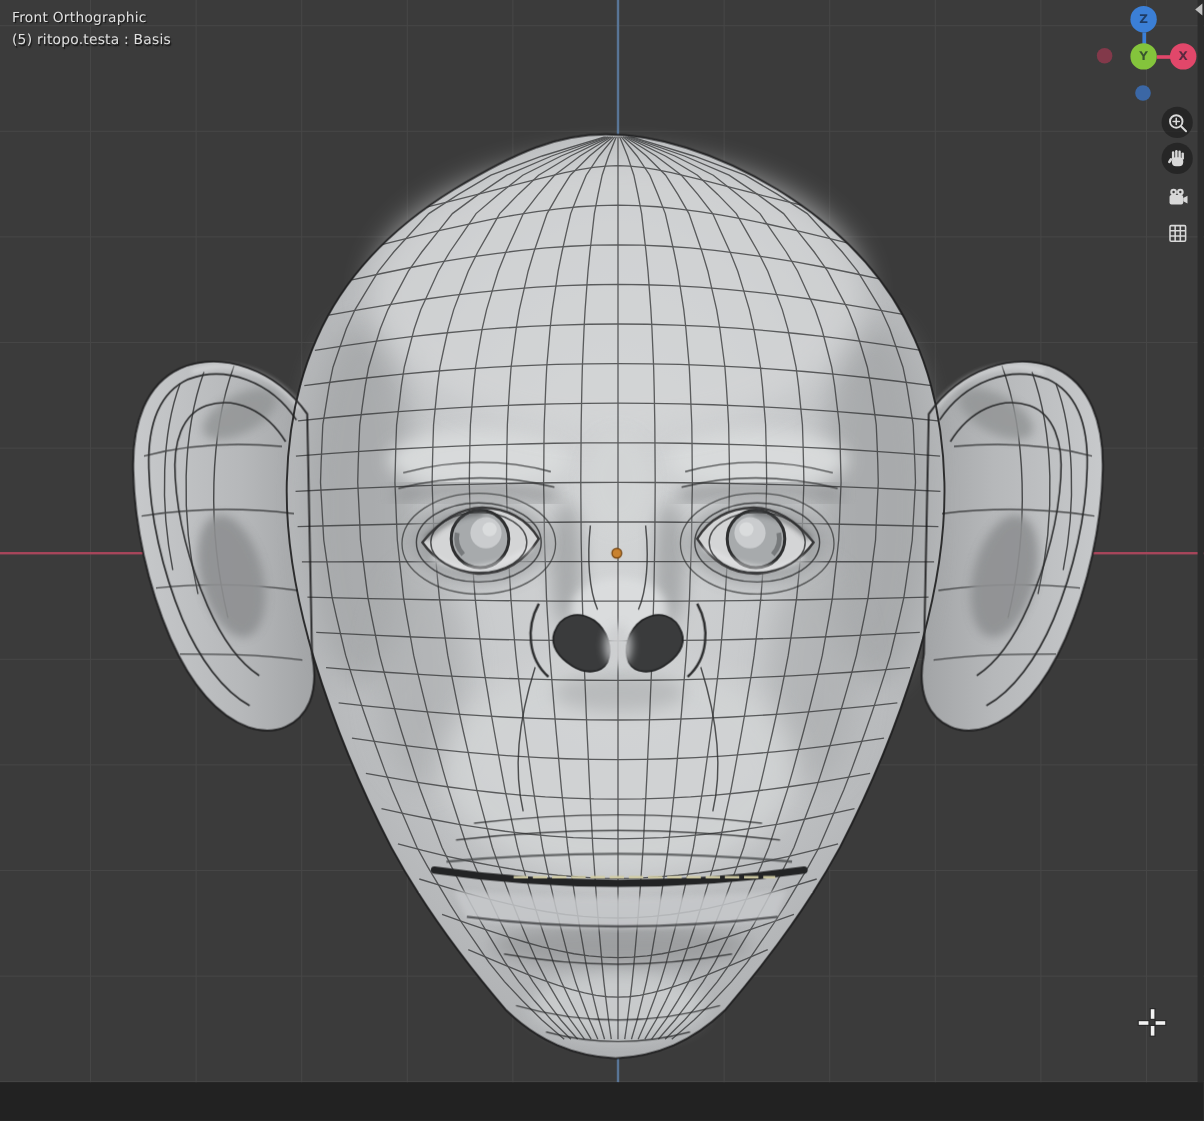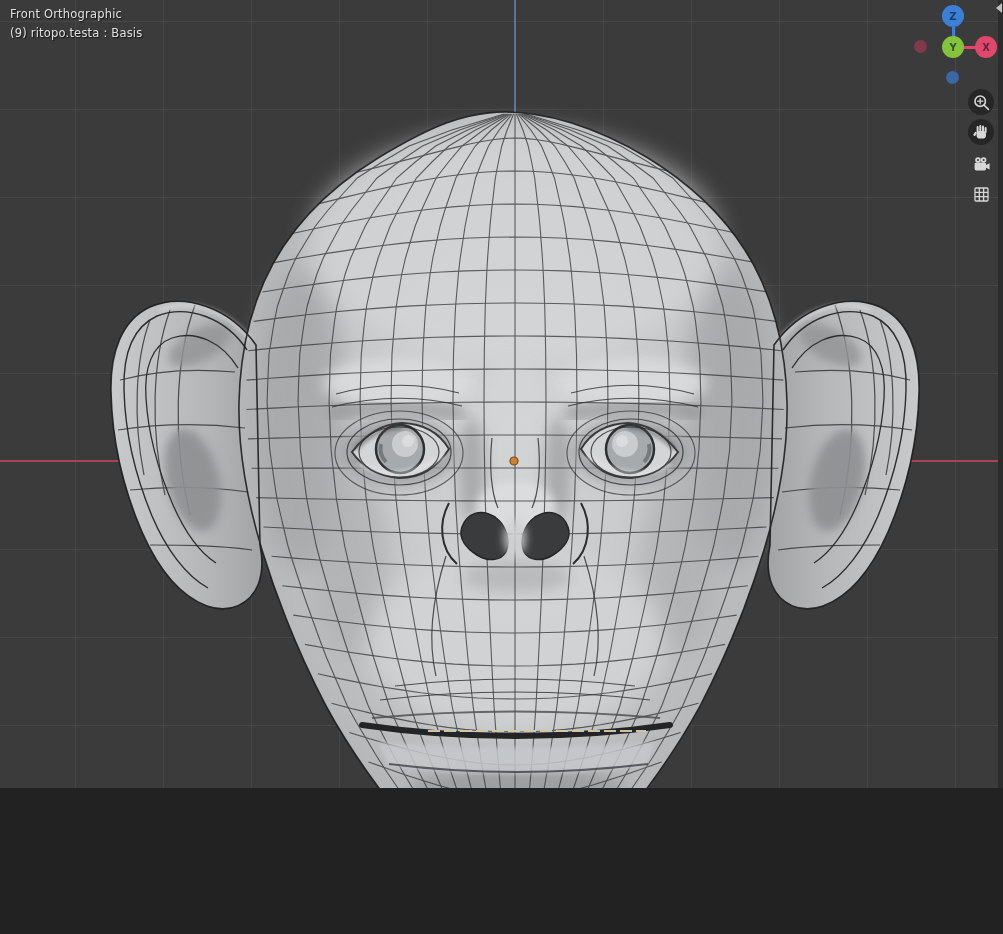--- a/index.html
+++ b/index.html
@@ -1,17 +1,17 @@
 <!DOCTYPE html>
 <html style="--background: #3b3b3b; --grid: #464646; --axis-x: #b8475f; --axis-z: #5f82ab; --origin: #c9822f; --text: #e0e0e0; --gizmo-x: #e1476a; --gizmo-y: #84c43c; --gizmo-z: #3b7fd6; --gizmo-neg-x: #82394a; --gizmo-neg-z: #3b67a5;"><head>
 <meta charset="utf-8">
 <style>
   html,body{margin:0;padding:0;background:#222;overflow:hidden;}
   #viewport{
-    position:relative;width:1003px;height:788px;overflow:hidden;
+    position:relative;width:1003px;height:902px;overflow:hidden;
     background-color:var(--background,#3b3b3b);
     background-image:
       linear-gradient(to right, var(--grid,#474747) 1px, transparent 1px),
       linear-gradient(to bottom, var(--grid,#474747) 1px, transparent 1px);
     background-size:88px 88px;
     background-position:75px 109px;
     font-family:"DejaVu Sans",sans-serif;
     cursor:crosshair;
   }
   .hud-text{position:absolute;left:10px;color:var(--text,#e0e0e0);font-size:11.5px;
@@ -221,21 +221,21 @@
     <g fill="none" stroke="#1d1d1e" stroke-width="1.6" opacity=".9">
       <use href="#earPathL"></use>
       <use href="#earPathL" transform="translate(1030 0) scale(-1 1)"></use>
       <use href="#headPath"></use>
     </g>
 
     <circle cx="514" cy="461" r="4" fill="var(--origin,#c9822f)" stroke="#7c4a14" stroke-width="1.2"></circle>
   </svg>
 
   <div id="view-label" class="hud-text">Front Orthographic</div>
-  <div id="object-label" class="hud-text">(9) ritopo.testa : Basis</div>
+  <div id="object-label" class="hud-text">(5) ritopo.testa : Basis</div>
 
   <div class="gline" style="left:952px;top:27px;width:2.5px;height:11px;background:var(--gizmo-z);"></div>
   <div class="gline" style="left:964px;top:46px;width:12px;height:2.5px;background:var(--gizmo-x);"></div>
   <div class="gball big" style="left:942px;top:5px;background:var(--gizmo-z);">
       <span>Z</span>
     </div>
   <div class="gball big" style="left:942px;top:36px;background:var(--gizmo-y);">
       <span>Y</span>
     </div>
   <div class="gball big" style="left:975px;top:36px;background:var(--gizmo-x);">

